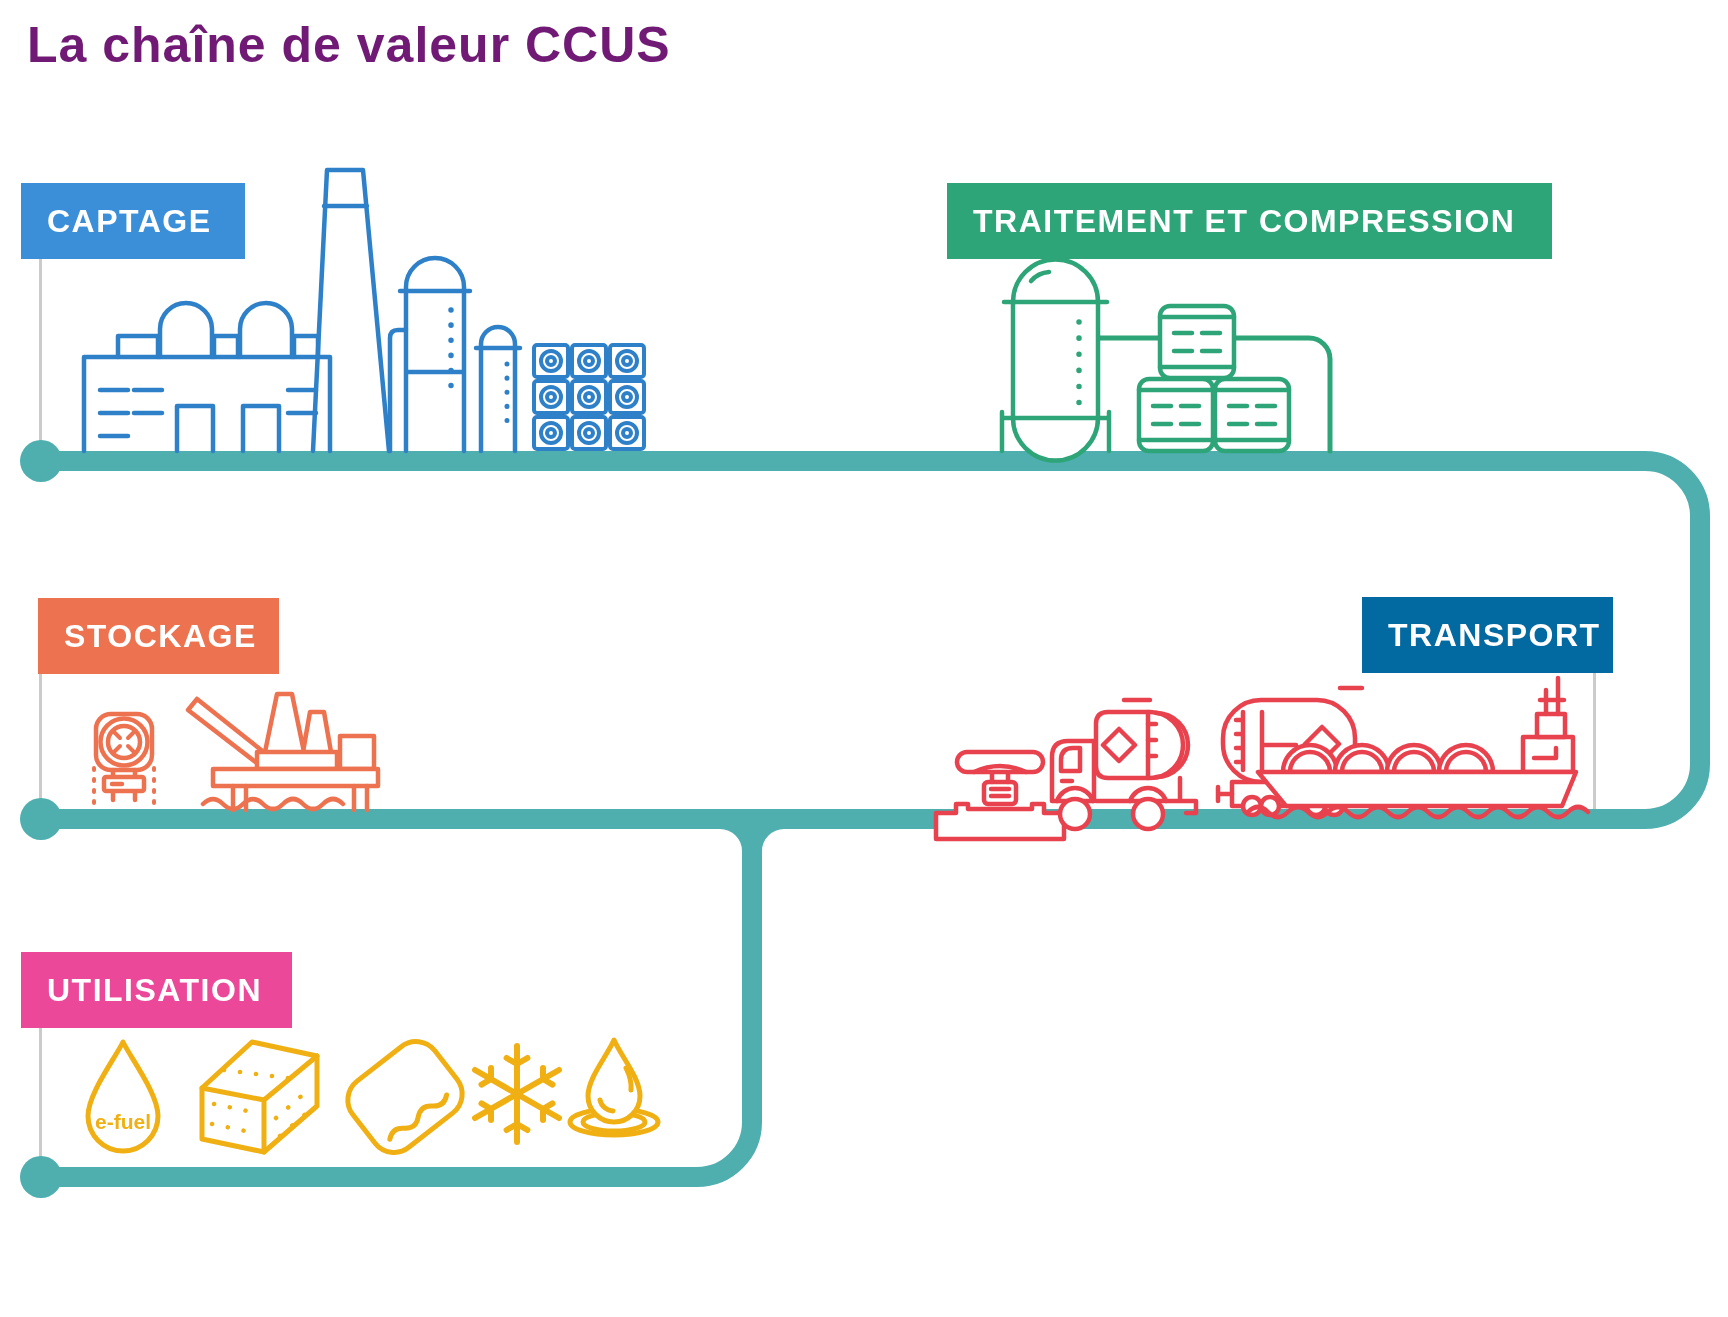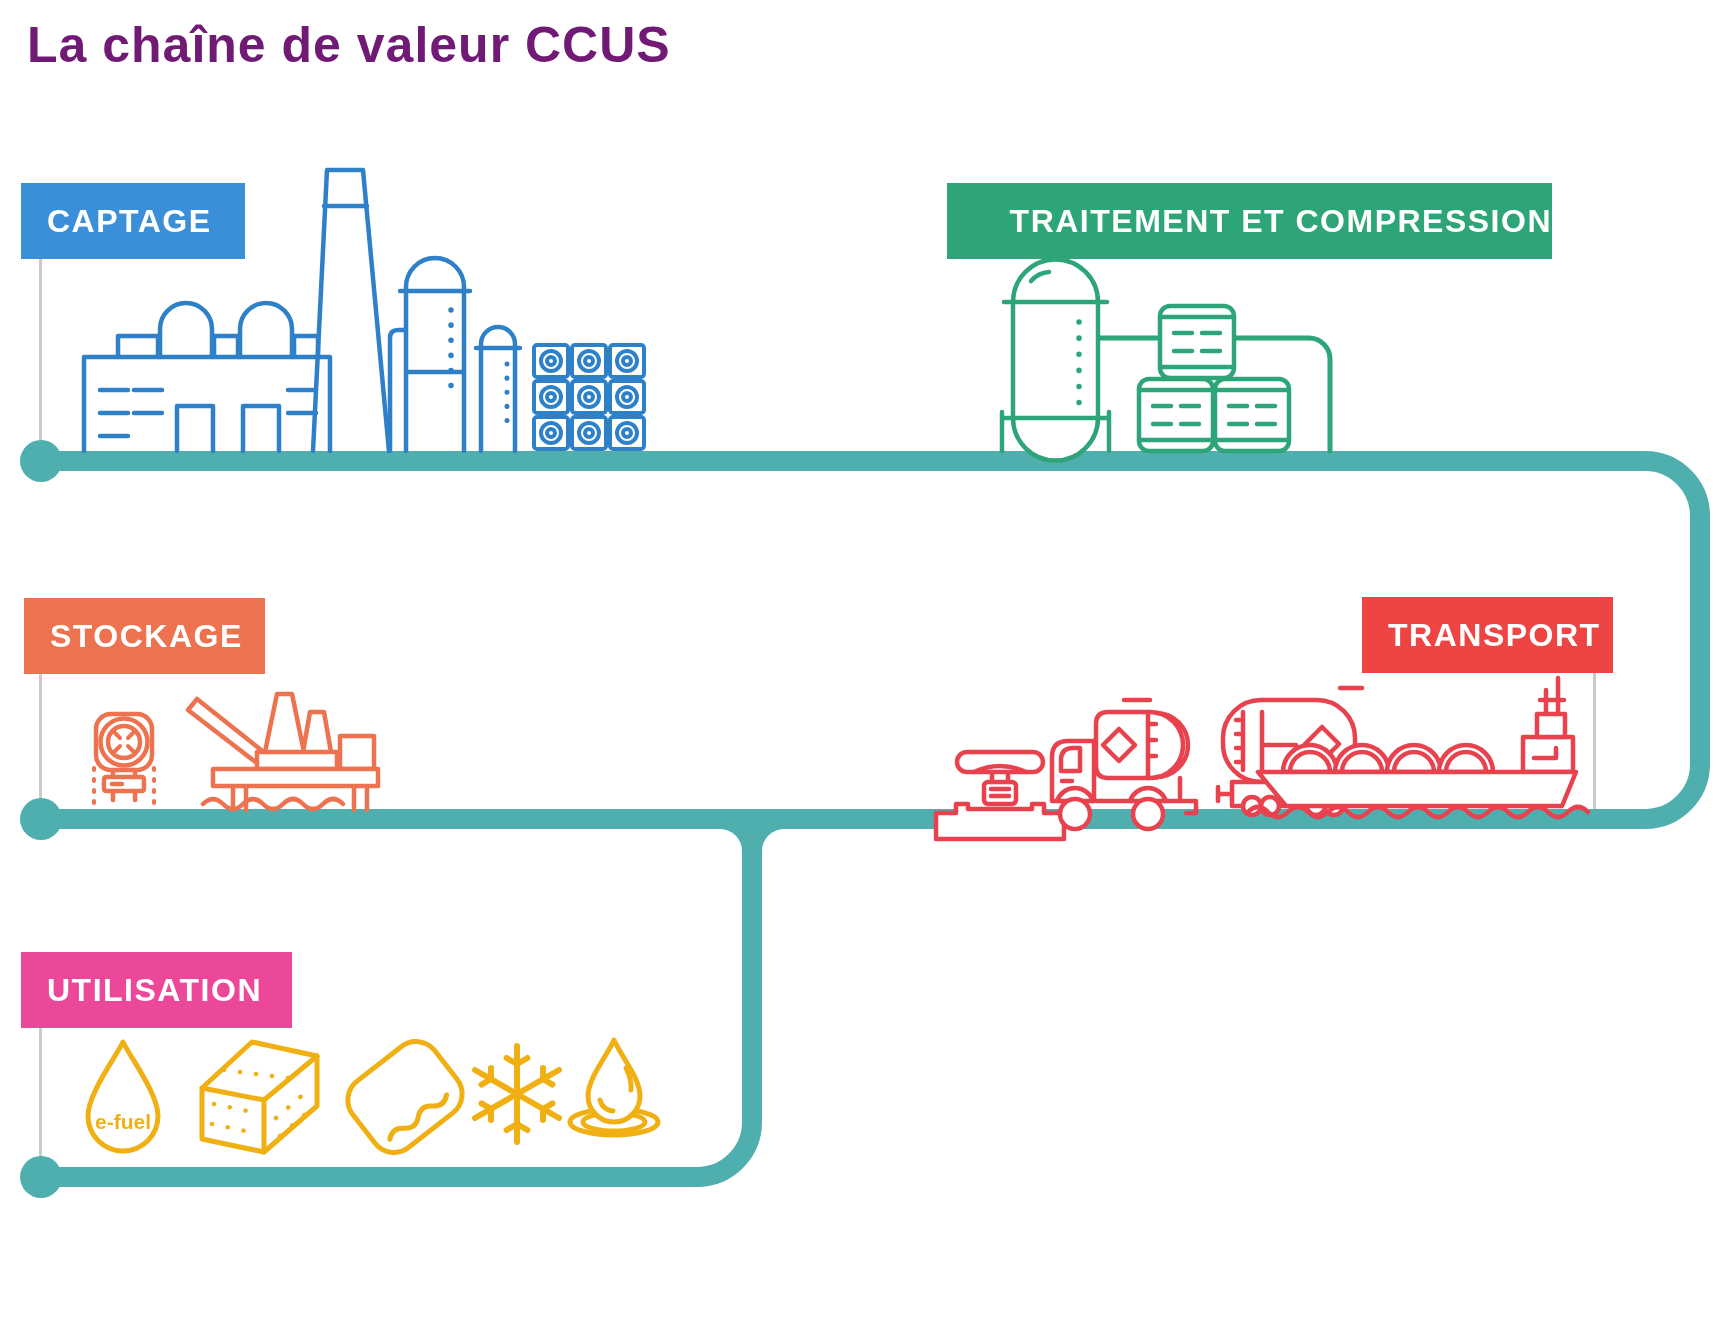--- a/index.html
+++ b/index.html
@@ -199,26 +199,26 @@
         <path fill="#fff" d="M614 1040 C607 1056 588 1078 588 1096 A26 26 0 0 0 640 1096 C640 1078 621 1056 614 1040 Z"></path>
         <path d="M600 1100 A14 14 0 0 0 613 1111"></path>
         <path d="M626 1068 Q632 1080 631 1090"></path>
       </g>
     </g>
   </svg>
 
   <div class="banner" id="banner-captage" style="background: rgb(59, 143, 216);">
     <span>CAPTAGE</span>
   </div>
-  <div class="banner" id="banner-traitement" style="background: rgb(46, 165, 120); justify-content: flex-end;">
+  <div class="banner" id="banner-traitement" style="background: rgb(46, 165, 120);">
     <span>TRAITEMENT ET COMPRESSION</span>
   </div>
-  <div class="banner" id="banner-stockage" style="background: rgb(237, 115, 80);">
+  <div class="banner" id="banner-stockage" style="background: rgb(237, 115, 80); margin-left: 14px;">
     <span>STOCKAGE</span>
   </div>
-  <div class="banner" id="banner-transport" style="background: #ef4444;">
+  <div class="banner" id="banner-transport" style="background: #0369a1;">
     <span>TRANSPORT</span>
   </div>
   <div class="banner" id="banner-utilisation" style="background: #ec4899;">
     <span>UTILISATION</span>
   </div>
 
 </div>
 
 </body></html>

